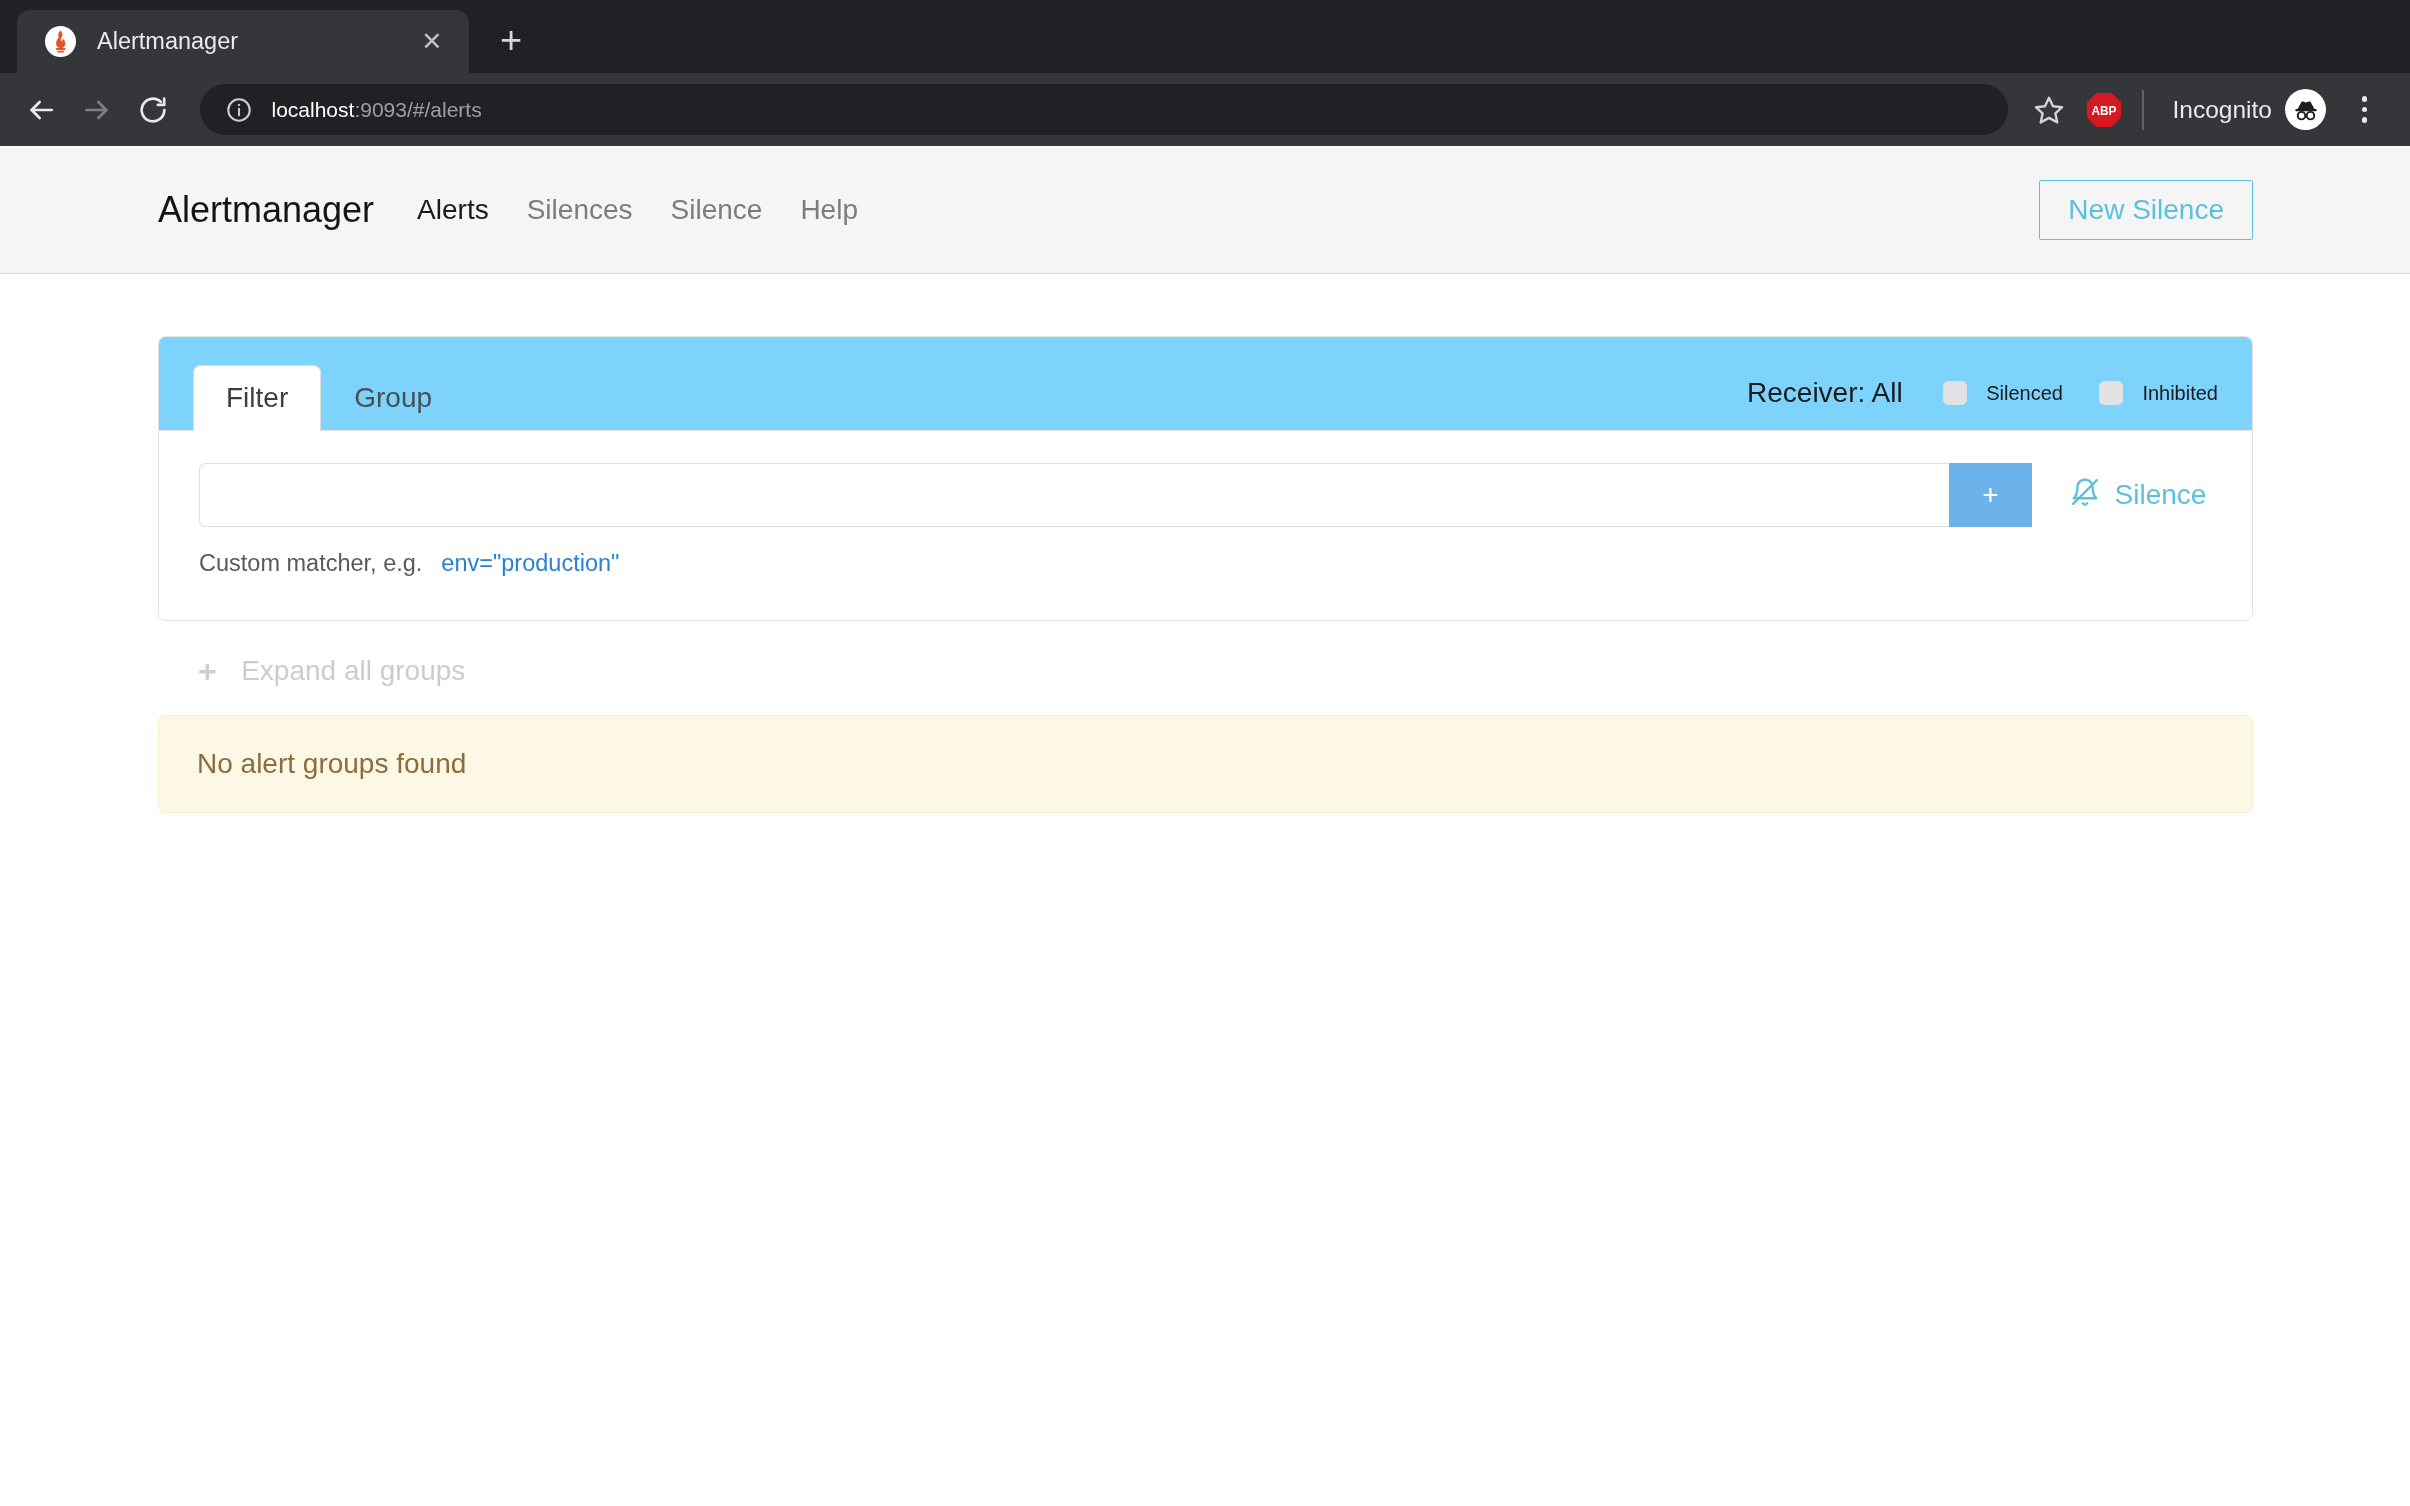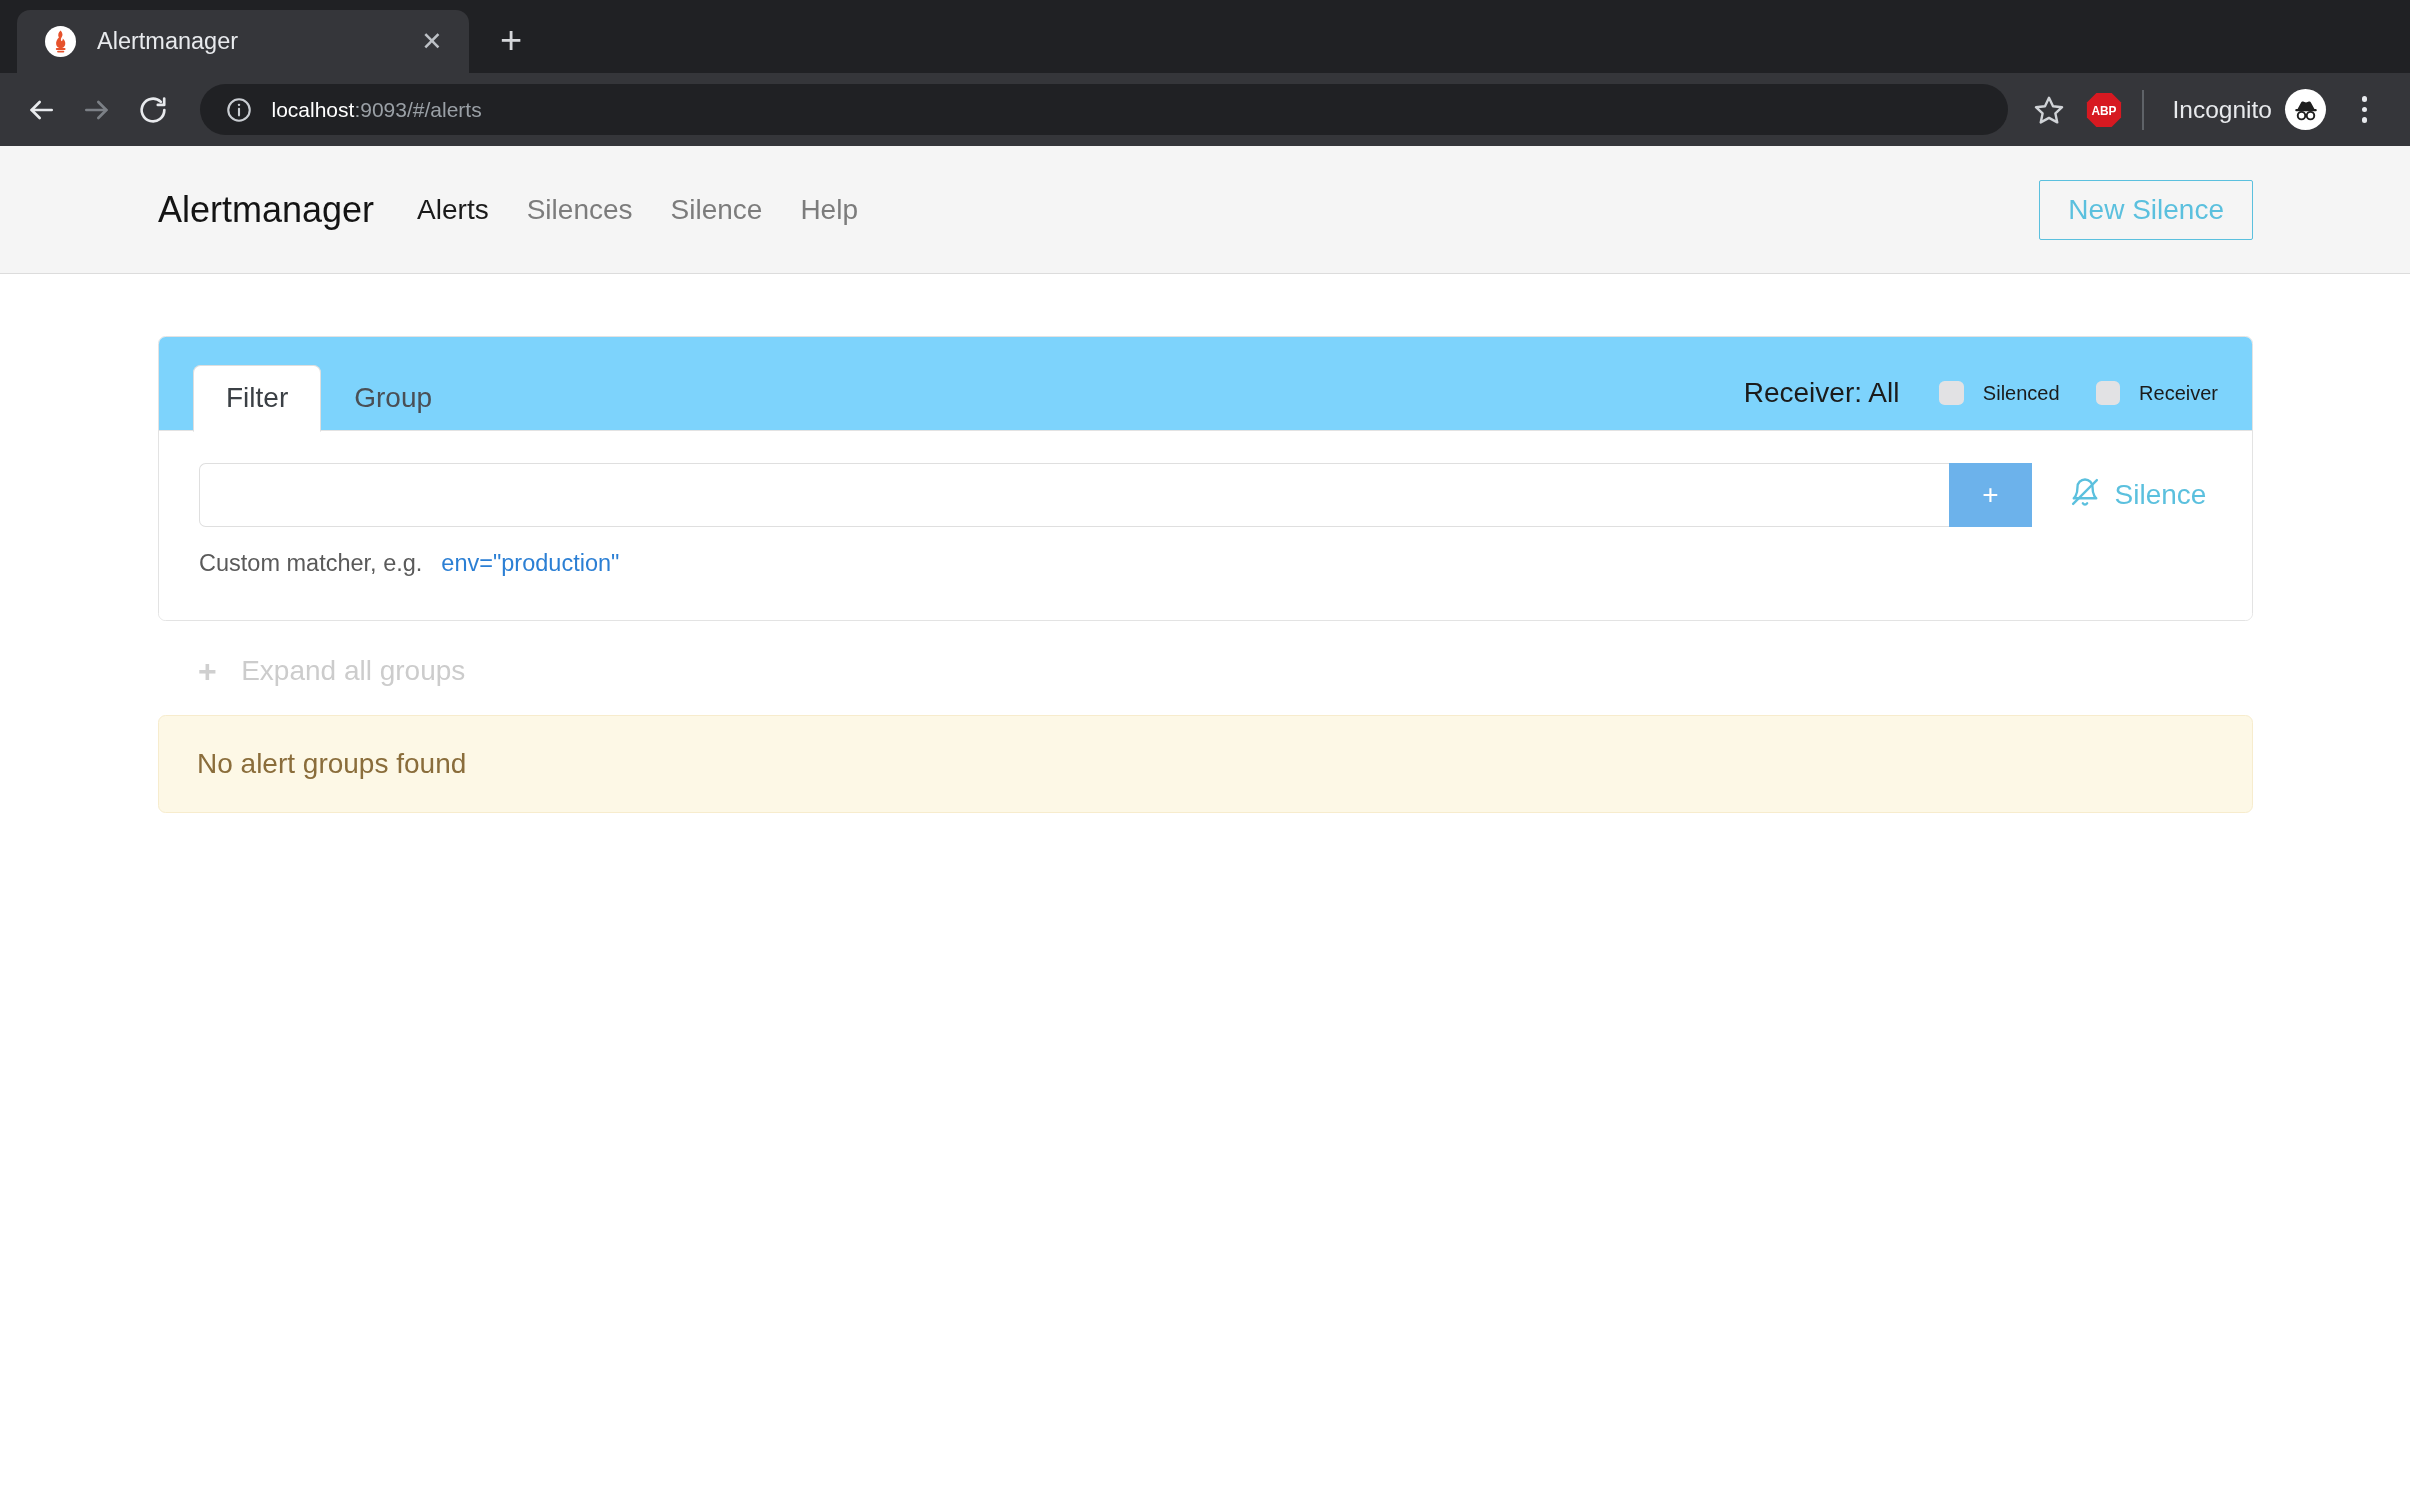--- a/index.html
+++ b/index.html
@@ -338,21 +338,21 @@
         </div>
         <div class="header-spacer"></div>
         <div class="header-right">
           <span class="receiver-label">Receiver: All</span>
           <span class="toggle-group">
             <span class="toggle-box"></span>
             <span class="toggle-label">Silenced</span>
           </span>
           <span class="toggle-group">
             <span class="toggle-box"></span>
-            <span class="toggle-label">Receiver</span>
+            <span class="toggle-label">Inhibited</span>
           </span>
         </div>
       </div>
 
       <div class="card-body">
         <div class="filter-row">
           <input class="matcher-input" type="text" placeholder="" style="">
           <button class="btn-add">+</button>
           <span class="silence-link">
             <span>

